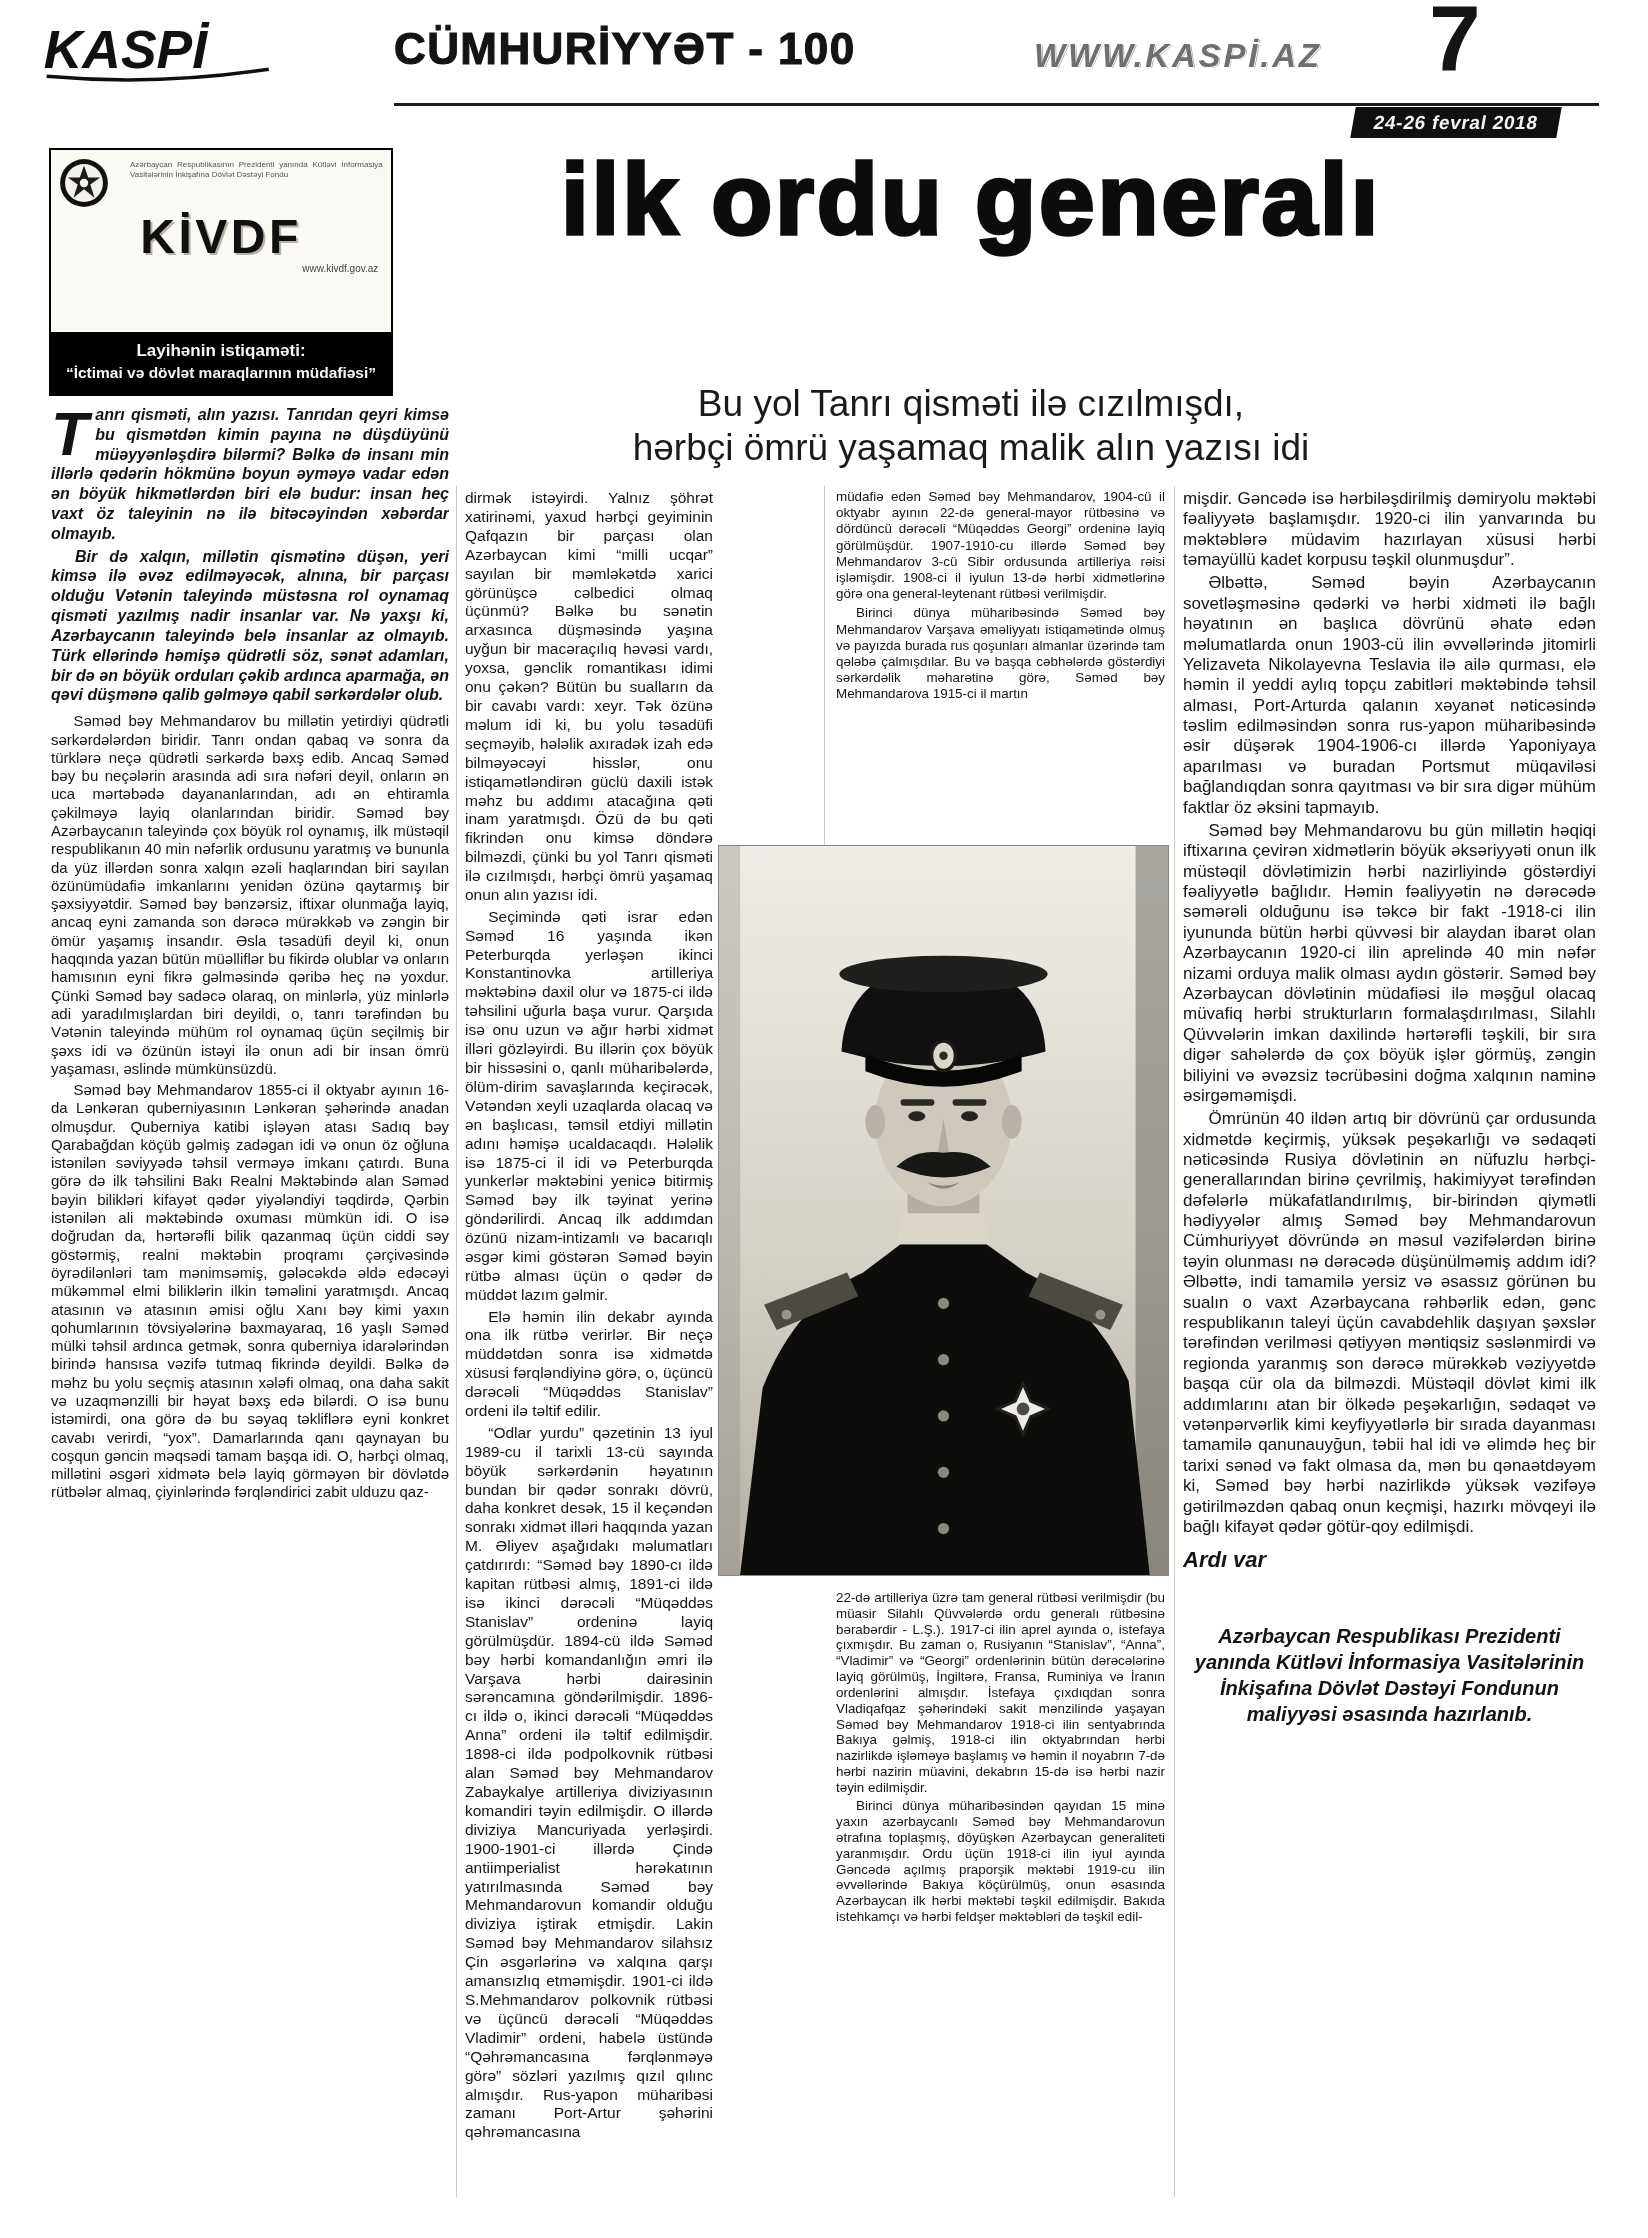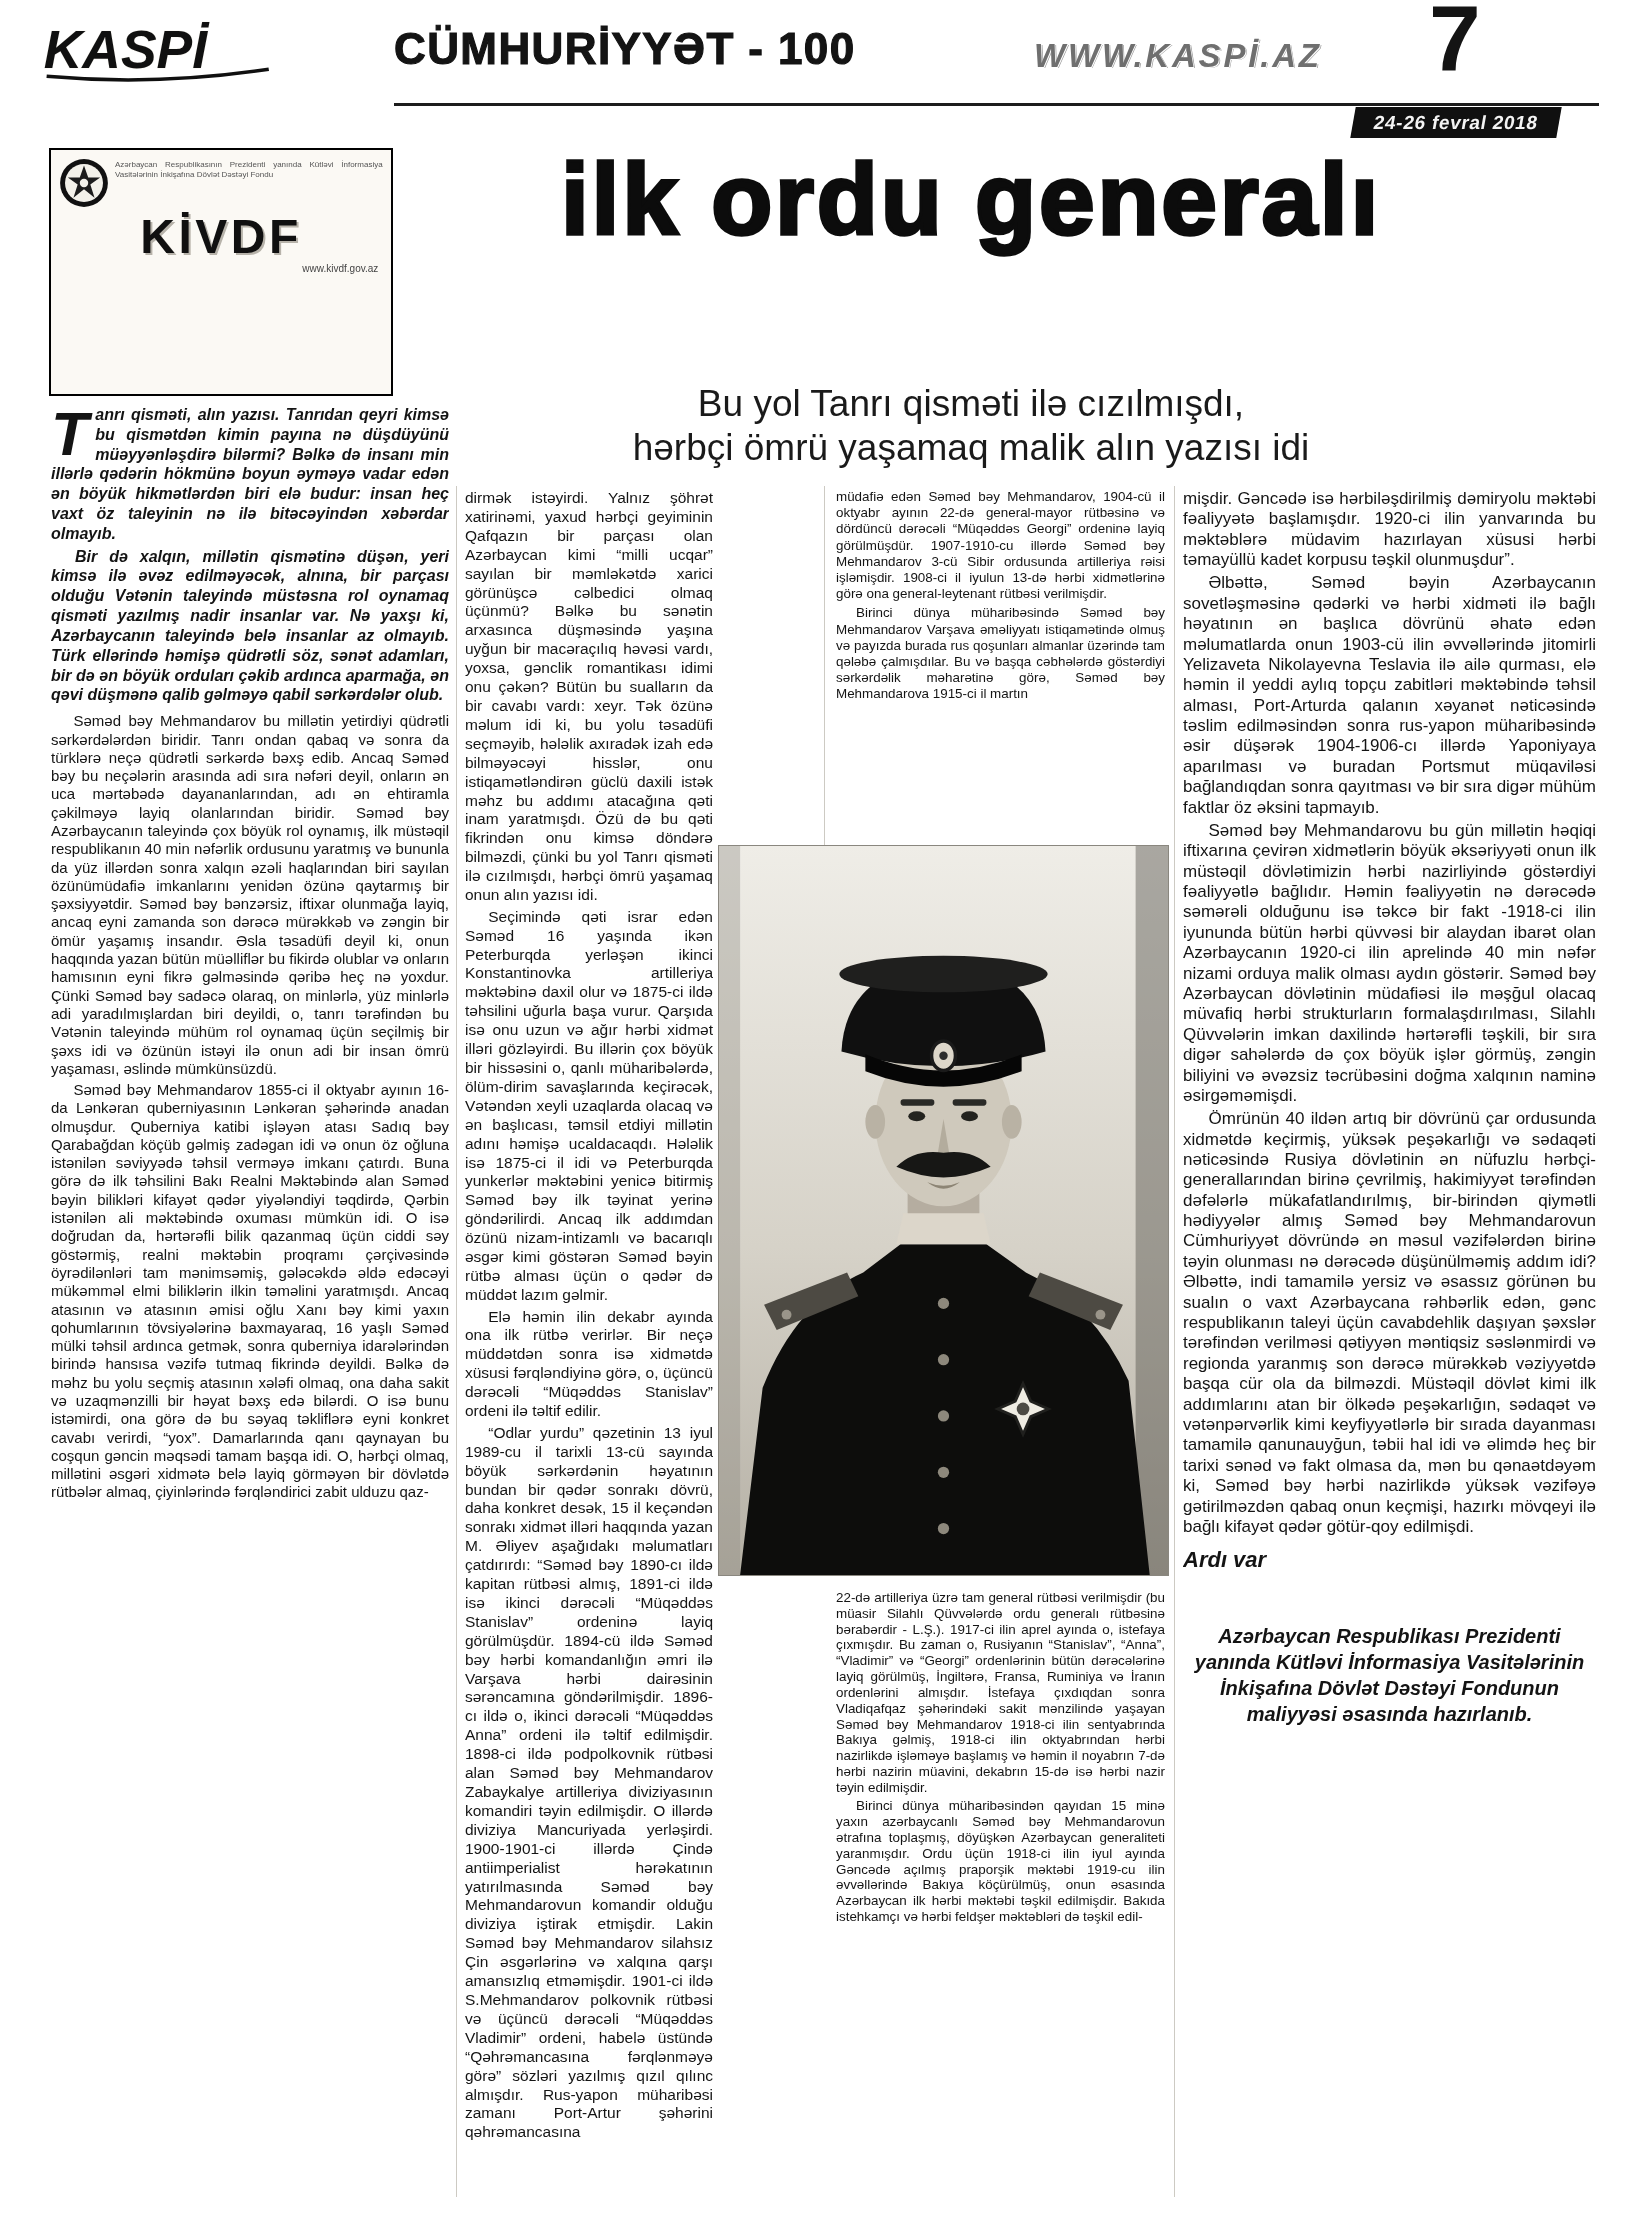--- a/index.html
+++ b/index.html
@@ -27,21 +27,21 @@
     left:1353px;top:107px;width:206px;height:31px;background:#101010;color:#f4f4f4;
     transform:skewX(-10deg);display:flex;align-items:center;justify-content:center;
     font-size:19px;font-weight:bold;letter-spacing:0.7px;
   }
 
   
   .kivdf-box{
     left:49px;top:148px;width:344px;height:248px;border:2.8px solid #000;
     background:#fbf9f4;box-sizing:border-box;
   }
-  .kivdf-top{display:flex;gap:5px;padding:7px 8.4px 1.4px 7px;align-items:flex-start;}
+  .kivdf-top{display:flex;gap:20px;padding:7px 8.4px 1.4px 7px;align-items:flex-start;}
   .kivdf-emblem{width:52px;height:52px;flex:0 0 auto;}
   .kivdf-agency{font-size:8px;line-height:1.3;color:#555;text-align:justify;padding-top:2.8px;}
   .kivdf-name{
     text-align:center;font-size:48px;font-weight:bold;letter-spacing:3.5px;line-height:1;
     color:#101010;text-shadow:2.1px 2.1px 0 #b7b3aa;margin-top:2.8px;
   }
   .kivdf-site{font-size:10px;color:#444;text-align:right;padding-right:12.7px;margin-top:1.4px;}
   .kivdf-strip{
     position:absolute;left:0;right:0;bottom:0;background:#000;color:#f5f5f2;
     text-align:center;padding:8.4px 7px 10px;line-height:1.35;
@@ -122,20 +122,24 @@
       <svg class="kivdf-emblem" viewBox="0 0 74 74">
         <circle cx="37" cy="37" r="34" fill="#111"></circle>
         <circle cx="37" cy="37" r="27" fill="#f3f1ea"></circle>
         <path d="M37 12 L43 29 L60 29 L46 39 L52 58 L37 46 L22 58 L28 39 L14 29 L31 29 Z" fill="#1c1c1c"></path>
         <circle cx="37" cy="37" r="6" fill="#f3f1ea"></circle>
       </svg>
       <div class="kivdf-agency">Azərbaycan Respublikasının Prezidenti yanında Kütləvi İnformasiya Vasitələrinin İnkişafına Dövlət Dəstəyi Fondu</div>
     </div>
     <div class="kivdf-name">KİVDF</div>
     <div class="kivdf-site">www.kivdf.gov.az</div>
+    <div class="kivdf-strip">
+      <div class="l1">Layihənin istiqaməti:</div>
+      <div class="l2">“İctimai və dövlət maraqlarının müdafiəsi”</div>
+    </div>
   </div>
 
   <div class="abs headline">
     <div class="hl">ilk ordu generalı</div>
   </div>
 
   <div class="abs subtitle">
     <div>Bu yol Tanrı qisməti ilə cızılmışdı,</div>
     <div>hərbçi ömrü yaşamaq malik alın yazısı idi</div>
   </div>

